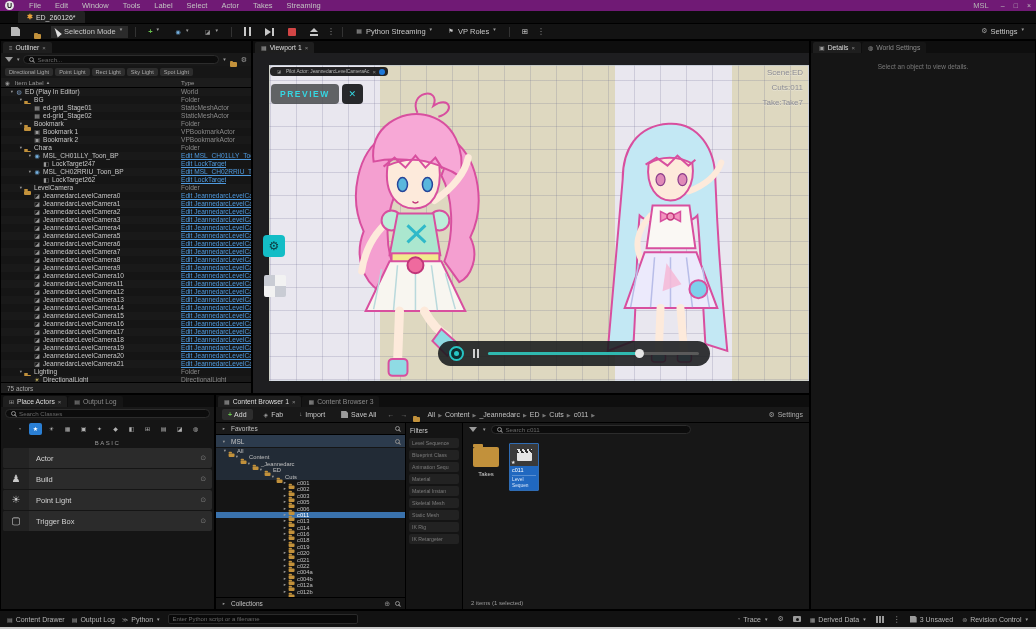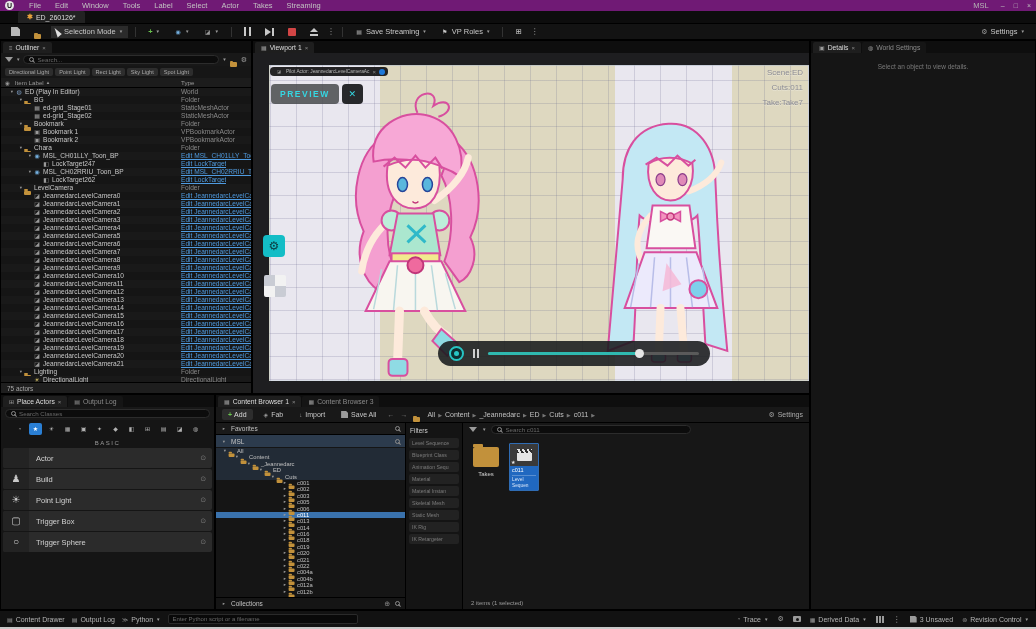--- a/index.html
+++ b/index.html
@@ -17,21 +17,21 @@
   .winbtns{display:flex;gap:9px;color:#bdbdbd;font-size:7px}
 
   
   .assettabs{height:13px;background:#0d0d0d;display:flex;align-items:flex-end;padding-left:18px;border-bottom:1px solid #000}
   .assettab{background:#222;height:12px;display:flex;align-items:center;gap:3px;padding:0 9px;font-size:7px;
             color:#ddd;border-radius:2px 2px 0 0}
   .asterisk{color:#e8a33d;font-weight:bold}
 
   
   .toolbar{height:16px;background:#131313;display:flex;align-items:center;gap:4px;padding:0 6px;border-bottom:1px solid #000;font-size:7.5px}
-  .tbtn{display:flex;align-items:center;gap:3px;padding:1px 5px;border-radius:0;color:#c8c8c8;white-space:nowrap}
+  .tbtn{display:flex;align-items:flex-start;gap:3px;padding:1px 5px;border-radius:0;color:#c8c8c8;white-space:nowrap}
   .tbtn.box{background:#2b2b2b;height:12px}
   .chev{font-size:4.5px;color:#9a9a9a}
   .sep{width:1px;height:10px;background:#333;margin:0 3px;flex:none}
   .icon-save{width:9px;height:9px;background:#b9b9b9;clip-path:polygon(0 0,72% 0,100% 28%,100% 100%,0 100%)}
   .icon-cursor{width:0;height:0;border-left:5px solid #e0e0e0;border-top:8px solid transparent;border-bottom:2px solid transparent;transform:rotate(-18deg)}
   .icon-pause{width:7px;height:9px;border-left:2px solid #c9c9c9;border-right:2px solid #c9c9c9}
   .icon-step{position:relative;width:9px;height:8px}
   .icon-step::before{content:"";position:absolute;left:0;top:0;border-top:4px solid transparent;border-bottom:4px solid transparent;border-left:6px solid #c9c9c9}
   .icon-step::after{content:"";position:absolute;right:0;top:0;width:2px;height:8px;background:#c9c9c9}
   .icon-rec{width:8px;height:8px;background:#d24545;border-radius:1px}
@@ -264,21 +264,21 @@
   <span class="tbtn">
       <span class="icon-rec"></span>
     </span>
   <span class="tbtn">
       <span class="icon-eject"></span>
     </span>
   <span class="kebab">⋮</span>
   <span class="sep"></span>
   <span class="tbtn">
     <span class="gi gi-mesh"></span>
-    <span>Save Streaming</span>
+    <span>Python Streaming</span>
     <span class="chev">▼</span>
   </span>
   <span class="tbtn">
     <span class="gi">⚑</span>
     <span>VP Roles</span>
     <span class="chev">▼</span>
   </span>
   <span class="sep"></span>
   <span class="tbtn">⊞</span>
   <span class="kebab">⋮</span>
@@ -741,27 +741,20 @@
           <span class="pa-label">Point Light</span>
           <span class="pa-info">⊙</span>
         </div>
         <div class="pa-row">
           <span class="pa-icon">
             <span class="gi gi2-tbox" style="width:14px;font-size:10px;line-height:20px"></span>
           </span>
           <span class="pa-label">Trigger Box</span>
           <span class="pa-info">⊙</span>
         </div>
-        <div class="pa-row">
-          <span class="pa-icon">
-            <span class="gi gi2-tsphere" style="width:14px;font-size:10px;line-height:20px"></span>
-          </span>
-          <span class="pa-label">Trigger Sphere</span>
-          <span class="pa-info">⊙</span>
-        </div>
     </div>
   </div>
 
   <div class="panel" id="cbrowser">
     <div class="ptabs">
       <div class="ptab">
         <span class="tico">▦</span>
         <span>Content Browser 1</span>
         <span class="tclose">×</span>
       </div>

